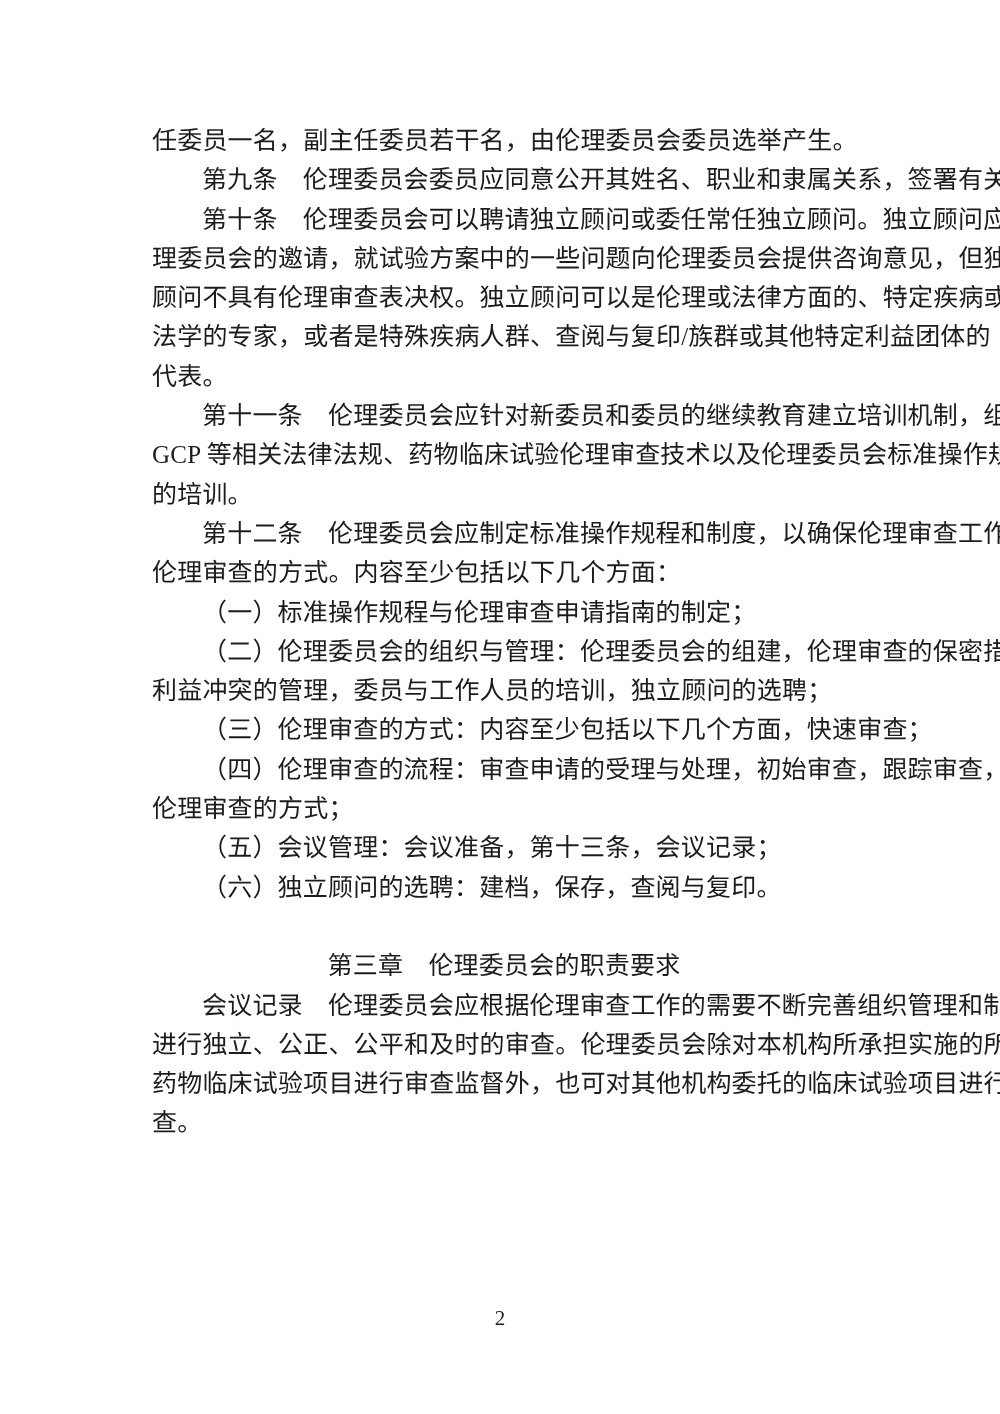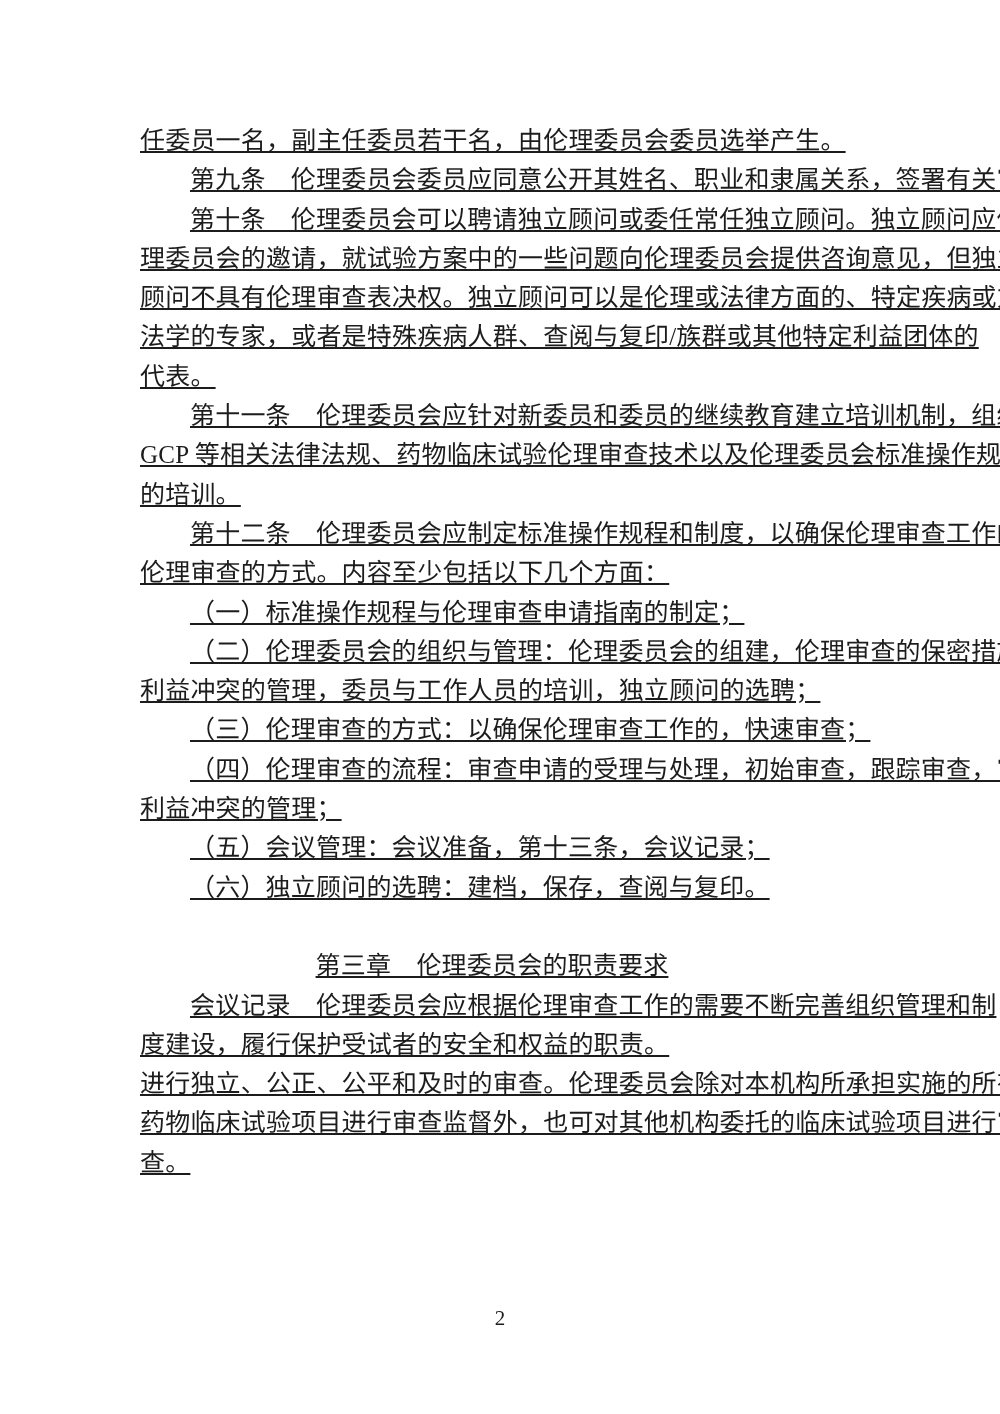--- a/index.html
+++ b/index.html
@@ -14,24 +14,23 @@
     font-family: "Liberation Serif", "DejaVu Serif", serif;
   }
   .page {
     position: absolute;
     left: 0; top: 0;
     width: 1000px;
     height: 1414px;
   }
   .content {
     position: absolute;
-    left: 140px;
+    left: 152px;
     top: 121px;
     width: 704px;
-    text-decoration: underline;
   }
   .line {
     font-size: 25px;
     height: 39.3px;
     line-height: 39.3px;
     white-space: nowrap;
     letter-spacing: 0.2px;
   }
   .line.indent {
     text-indent: 50px;
@@ -71,27 +70,26 @@
       <div class="line fill">法学的专家，或者是特殊疾病人群、查阅与复印/族群或其他特定利益团体的</div>
       <div class="line">代表。</div>
       <div class="line indent fill">第十一条　伦理委员会应针对新委员和委员的继续教育建立培训机制，组织</div>
       <div class="line fill">GCP 等相关法律法规、药物临床试验伦理审查技术以及伦理委员会标准操作规程</div>
       <div class="line">的培训。</div>
       <div class="line indent fill">第十二条　伦理委员会应制定标准操作规程和制度，以确保伦理审查工作的</div>
       <div class="line">伦理审查的方式。内容至少包括以下几个方面：</div>
       <div class="line indent">（一）标准操作规程与伦理审查申请指南的制定；</div>
       <div class="line indent fill">（二）伦理委员会的组织与管理：伦理委员会的组建，伦理审查的保密措施，</div>
       <div class="line">利益冲突的管理，委员与工作人员的培训，独立顾问的选聘；</div>
-      <div class="line indent">（三）伦理审查的方式：以确保伦理审查工作的，快速审查；</div>
+      <div class="line indent">（三）伦理审查的方式：内容至少包括以下几个方面，快速审查；</div>
       <div class="line indent fill">（四）伦理审查的流程：审查申请的受理与处理，初始审查，跟踪审查，审</div>
-      <div class="line">利益冲突的管理；</div>
+      <div class="line">伦理审查的方式；</div>
       <div class="line indent">（五）会议管理：会议准备，第十三条，会议记录；</div>
       <div class="line indent">（六）独立顾问的选聘：建档，保存，查阅与复印。</div>
       <div class="line blank"></div>
       <div class="line heading">第三章　伦理委员会的职责要求</div>
       <div class="line indent fill">会议记录　伦理委员会应根据伦理审查工作的需要不断完善组织管理和制</div>
-      <div class="line">度建设，履行保护受试者的安全和权益的职责。</div>
       <div class="line fill">进行独立、公正、公平和及时的审查。伦理委员会除对本机构所承担实施的所有</div>
       <div class="line fill">药物临床试验项目进行审查监督外，也可对其他机构委托的临床试验项目进行审</div>
       <div class="line">查。</div>
     </div>
   <div class="page-number">2</div>
 </div>
 
 </body></html>

